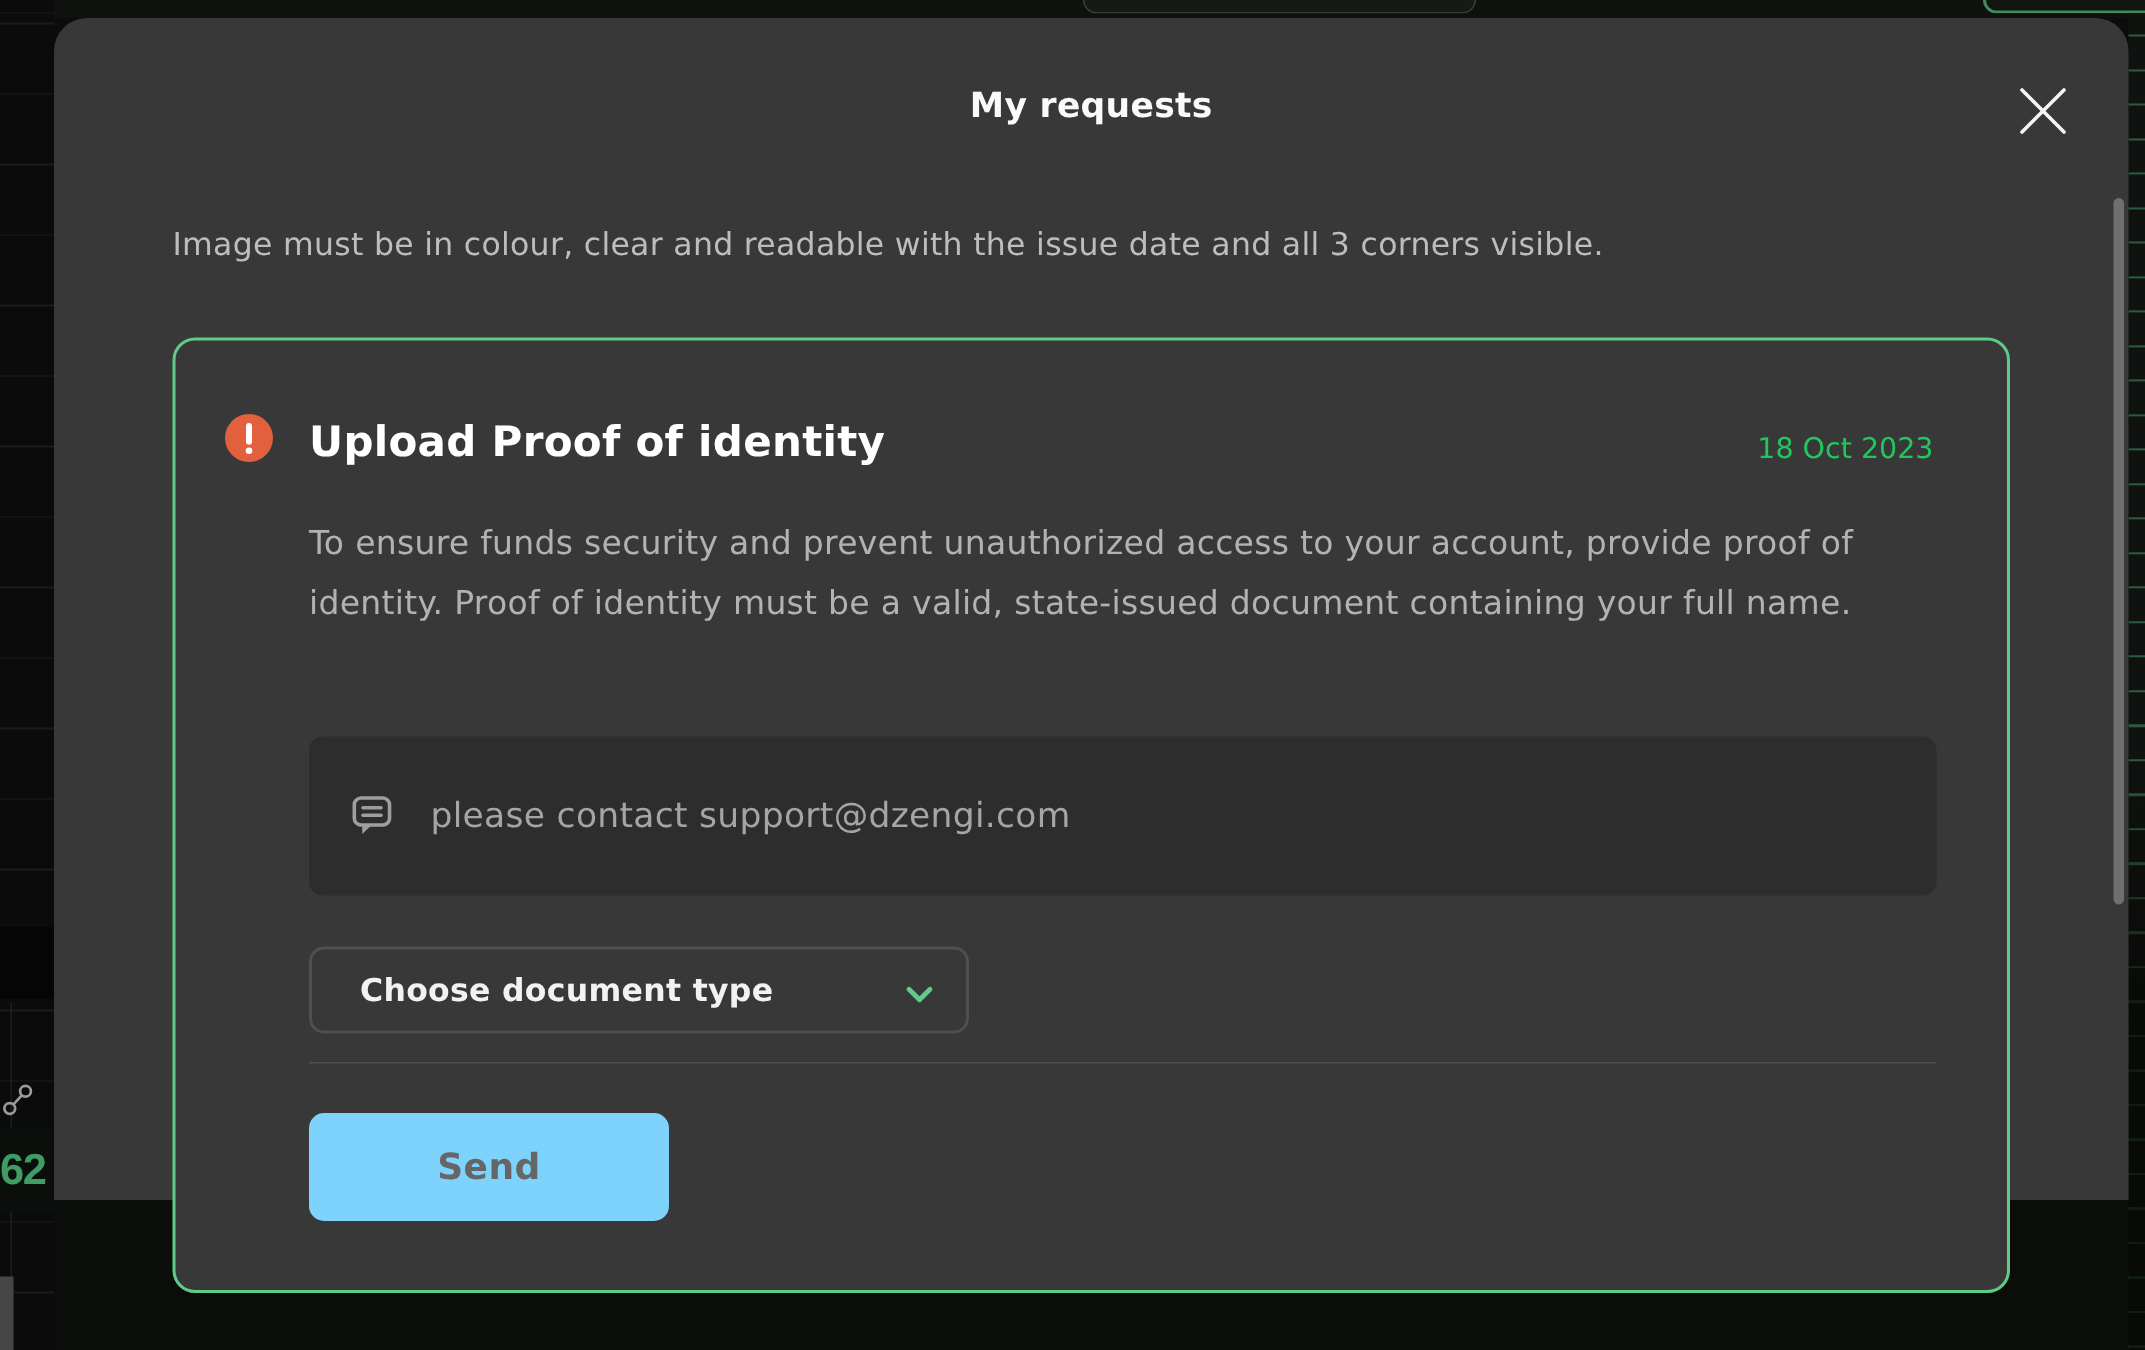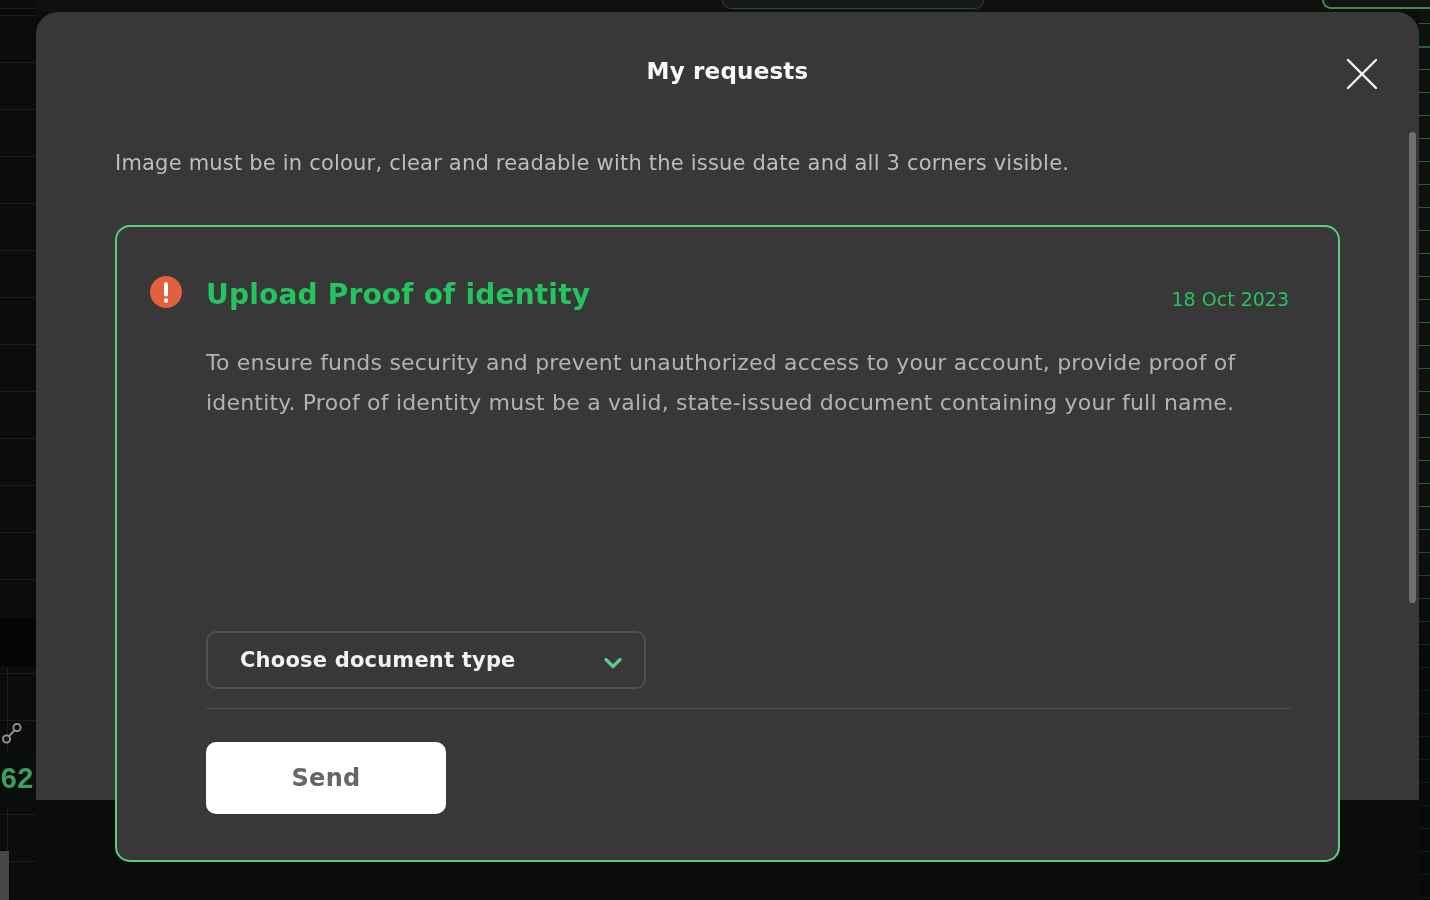--- a/index.html
+++ b/index.html
@@ -24,21 +24,21 @@
     background-color:#0a0b0a;
     background-image:repeating-linear-gradient(180deg,#1b1d1b 0 1px,transparent 1px 47px);
     background-position:0 15px;
   }
   .bg-dark-band{position:absolute;left:0;top:618px;width:36px;height:48px;background:#040504;}
   .bg-vline{position:absolute;left:7px;top:668px;width:1px;height:183px;background:#152419;}
   .bg-link-icon{position:absolute;left:1px;top:720px;width:22px;height:26px;}
   .bg-price-badge{
     position:absolute;left:0;top:752px;width:36px;height:56px;
     background:#0a0f0b;display:flex;align-items:center;
-    font-family:Liberation Mono, monospace;
+    font-family:Liberation Sans, sans-serif;
     font-size:29px;font-weight:bold;color:#3f9c63;letter-spacing:-1px;overflow:hidden;
   }
   .bg-bottom-bar{position:absolute;left:0;top:851px;width:9px;height:49px;background:#464646;}
   .bg-top-strip{position:absolute;left:0;top:0;width:1430px;height:12px;background:#0e110e;}
   .bg-top-button{
     position:absolute;left:722px;top:0;width:262px;height:9px;
     border:1px solid #3a413a;border-top:none;border-radius:0 0 10px 10px;background:#161a16;
   }
   .bg-top-right-panel{
     position:absolute;left:1322px;top:0;width:120px;height:9px;
@@ -85,21 +85,21 @@
     position:absolute;left:79px;top:213px;width:1225px;height:637px;
     border:2px solid var(--accent-green);border-radius:15px;
     background:var(--modal-bg);
   }
   .alert-icon{
     position:absolute;left:33px;top:49px;width:32px;height:32px;border-radius:50%;
     background:var(--alert-orange);
   }
   .card-title{
     position:absolute;left:89px;top:51px;
-    font-size:28px;font-weight:bold;color:#22c55e;letter-spacing:.2px;
+    font-size:28px;font-weight:bold;color:#ffffff;letter-spacing:.2px;
   }
   .card-date{
     position:absolute;top:61px;right:49px;
     font-size:19px;color:#22c55e;
   }
   .card-desc{
     position:absolute;left:89px;top:116px;width:1078px;
     font-size:22px;line-height:39.5px;color:#b2b2b2;letter-spacing:.2px;
   }
   .support-note{
@@ -116,21 +116,21 @@
   }
   .doc-select .select-label{
     margin-left:32px;font-size:21px;font-weight:600;color:#f2f2f2;letter-spacing:.2px;
   }
   .doc-select .chevron{position:absolute;right:18px;top:17px;width:26px;height:26px;}
   .card-divider{
     position:absolute;left:89px;top:481px;width:1085px;height:1px;background:#4e4e4e;
   }
   .send-btn{
     position:absolute;left:89px;top:515px;width:240px;height:72px;
-    background:#ffffff;border:none;border-radius:10px;
+    background:#7dd3fc;border:none;border-radius:10px;
     font-family:inherit;font-size:24px;font-weight:bold;color:#666666;letter-spacing:.3px;
   }
 </style>
 </head>
 <body>
 
 <div>
   <div class="bg-top-strip"></div>
   <div class="bg-top-button"></div>
   <div class="bg-top-right-panel"></div>
@@ -175,20 +175,31 @@
       <svg width="32" height="32" viewBox="0 0 32 32">
         <line x1="16" y1="8" x2="16" y2="18.5" stroke="#ffffff" stroke-width="4" stroke-linecap="round"></line>
         <circle cx="16" cy="24.5" r="2.2" fill="#ffffff"></circle>
       </svg>
     </div>
 
     <div class="card-title">Upload Proof of identity</div>
     <div class="card-date">18 Oct 2023</div>
     <div class="card-desc">To ensure funds security and prevent unauthorized access to your account, provide proof of identity. Proof of identity must be a valid, state-issued document containing your full name.</div>
 
+    <div class="support-note">
+      <span class="note-icon">
+        <svg width="28" height="30" viewBox="0 0 28 30">
+          <rect x="2.2" y="3" width="23.5" height="18" rx="4.5" fill="none" stroke="#9e9e9e" stroke-width="2.4"></rect>
+          <line x1="8" y1="9.5" x2="20" y2="9.5" stroke="#9e9e9e" stroke-width="2.4" stroke-linecap="round"></line>
+          <line x1="8" y1="14.5" x2="20" y2="14.5" stroke="#9e9e9e" stroke-width="2.4" stroke-linecap="round"></line>
+          <path d="M7.5 20.5 L7.5 27 L14 20.8 Z" fill="#9e9e9e"></path>
+        </svg>
+      </span>
+      <span class="note-text">please contact support@dzengi.com</span>
+    </div>
 
     <div class="doc-select">
       <span class="select-label">Choose document type</span>
       <span class="chevron">
         <svg width="26" height="26" viewBox="0 0 26 26">
           <path d="M6 9.5 L13 16.5 L20 9.5" fill="none" stroke="#5ecb86" stroke-width="3.2" stroke-linecap="round" stroke-linejoin="round"></path>
         </svg>
       </span>
     </div>
 

